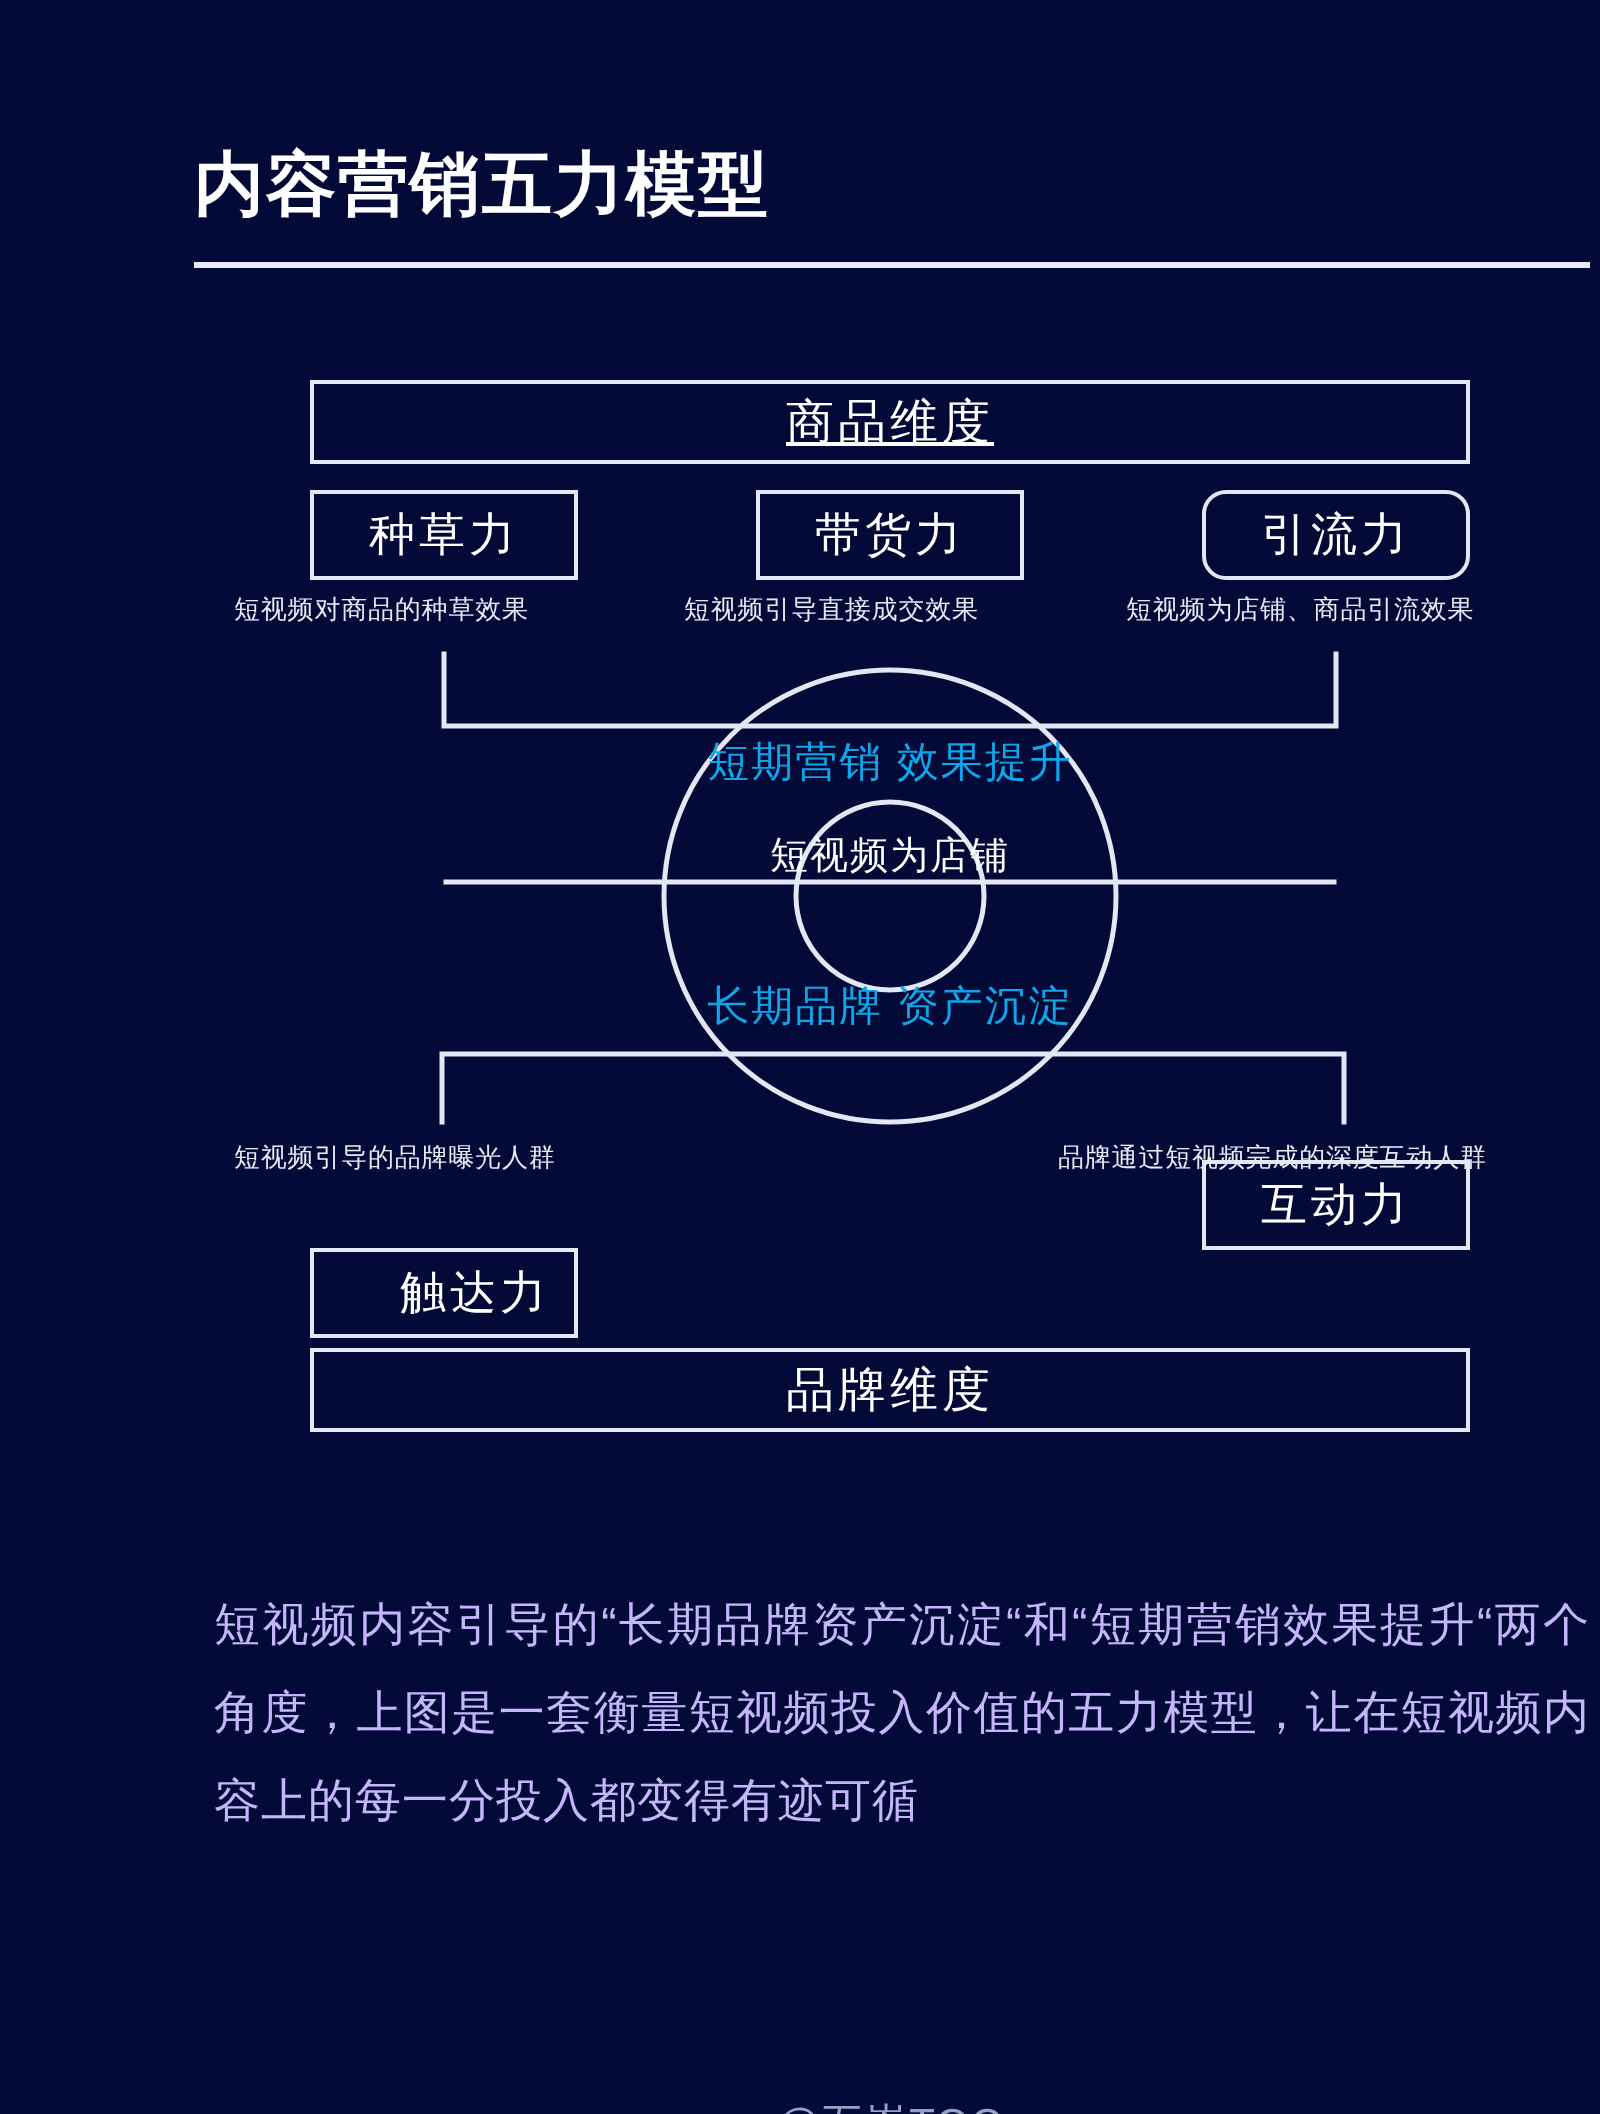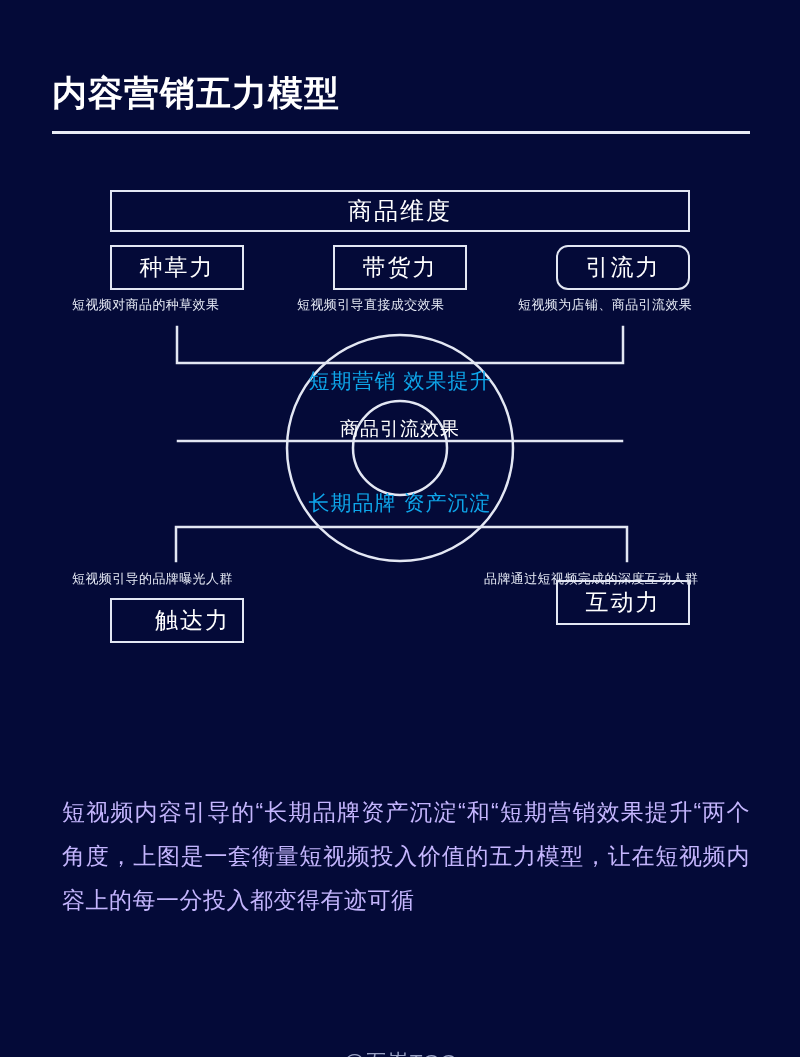--- a/index.html
+++ b/index.html
@@ -12,20 +12,21 @@
     background: #040a38;
     font-family: "Liberation Sans", "DejaVu Sans", sans-serif;
     color: #ffffff;
     overflow: hidden;
     position: relative;
   }
   .page {
     position: relative;
     width: 720px;
     height: 1057px;
+    margin-left: 45px;
   }
 
   
   .title-wrap {
     position: absolute;
     left: 52px;
     top: 72px;
     width: 700px;
   }
   .title {
@@ -70,27 +71,27 @@
   }
   .dim-bar {
     font-size: 24px;
     letter-spacing: 2px;
   }
   .force-box {
     font-size: 23px;
     letter-spacing: 2px;
   }
 
-  #box-goods-dimension { left: 110px; top: 190px; width: 580px; height: 42px; }
+  #box-goods-dimension { left: 110px; top: 190px; width: 580px; height: 42px; text-decoration: underline; }
   #box-brand-dimension { left: 110px; top: 674px; width: 580px; height: 42px; }
 
   #box-zhongcao { left: 110px; top: 245px; width: 134px; height: 45px; }
   #box-daihuo   { left: 333px; top: 245px; width: 134px; height: 45px; }
   #box-yinliu   { left: 556px; top: 245px; width: 134px; height: 45px; border-radius: 12px; }
-  #box-chuda    { left: 110px; top: 598px; width: 134px; height: 45px; padding-left: 31px; }
+  #box-chuda    { left: 110px; top: 624px; width: 134px; height: 45px; padding-left: 31px; }
   #box-hudong   { left: 556px; top: 580px; width: 134px; height: 45px; }
 
   
   .caption {
     position: absolute;
     font-size: 13px;
     color: #e6eaf5;
     letter-spacing: 0.4px;
     white-space: nowrap;
   }
@@ -170,34 +171,35 @@
 
         <circle cx="400" cy="448" r="113"></circle>
 
         <circle cx="400" cy="448" r="47"></circle>
       </g>
     </svg>
   </div>
 
   <div class="box dim-bar" id="box-goods-dimension">商品维度</div>
 
+  <div class="box dim-bar" id="box-brand-dimension">品牌维度</div>
 
   <div class="box force-box" id="box-zhongcao">种草力</div>
   <div class="box force-box" id="box-daihuo">带货力</div>
   <div class="box force-box" id="box-yinliu">引流力</div>
   <div class="box force-box" id="box-chuda">触达力</div>
   <div class="box force-box" id="box-hudong">互动力</div>
 
   <div class="caption" id="cap-zhongcao">短视频对商品的种草效果</div>
   <div class="caption" id="cap-daihuo">短视频引导直接成交效果</div>
   <div class="caption" id="cap-yinliu">短视频为店铺、商品引流效果</div>
   <div class="caption" id="cap-chuda">短视频引导的品牌曝光人群</div>
   <div class="caption" id="cap-hudong">品牌通过短视频完成的深度互动人群</div>
 
   <div class="circle-label" id="circle-top-label">短期营销 效果提升</div>
   <div class="circle-label" id="circle-bottom-label">长期品牌 资产沉淀</div>
-  <div class="inner-label">商品引流效果</div>
+  <div class="inner-label">短视频为店铺</div>
 
   <div class="body-text">短视频内容引导的“长期品牌资产沉淀“和“短期营销效果提升“两个角度，上图是一套衡量短视频投入价值的五力模型，让在短视频内容上的每一分投入都变得有迹可循</div>
 
   <div class="watermark">@五崇TOC</div>
 
 </div>
 
 </body></html>

